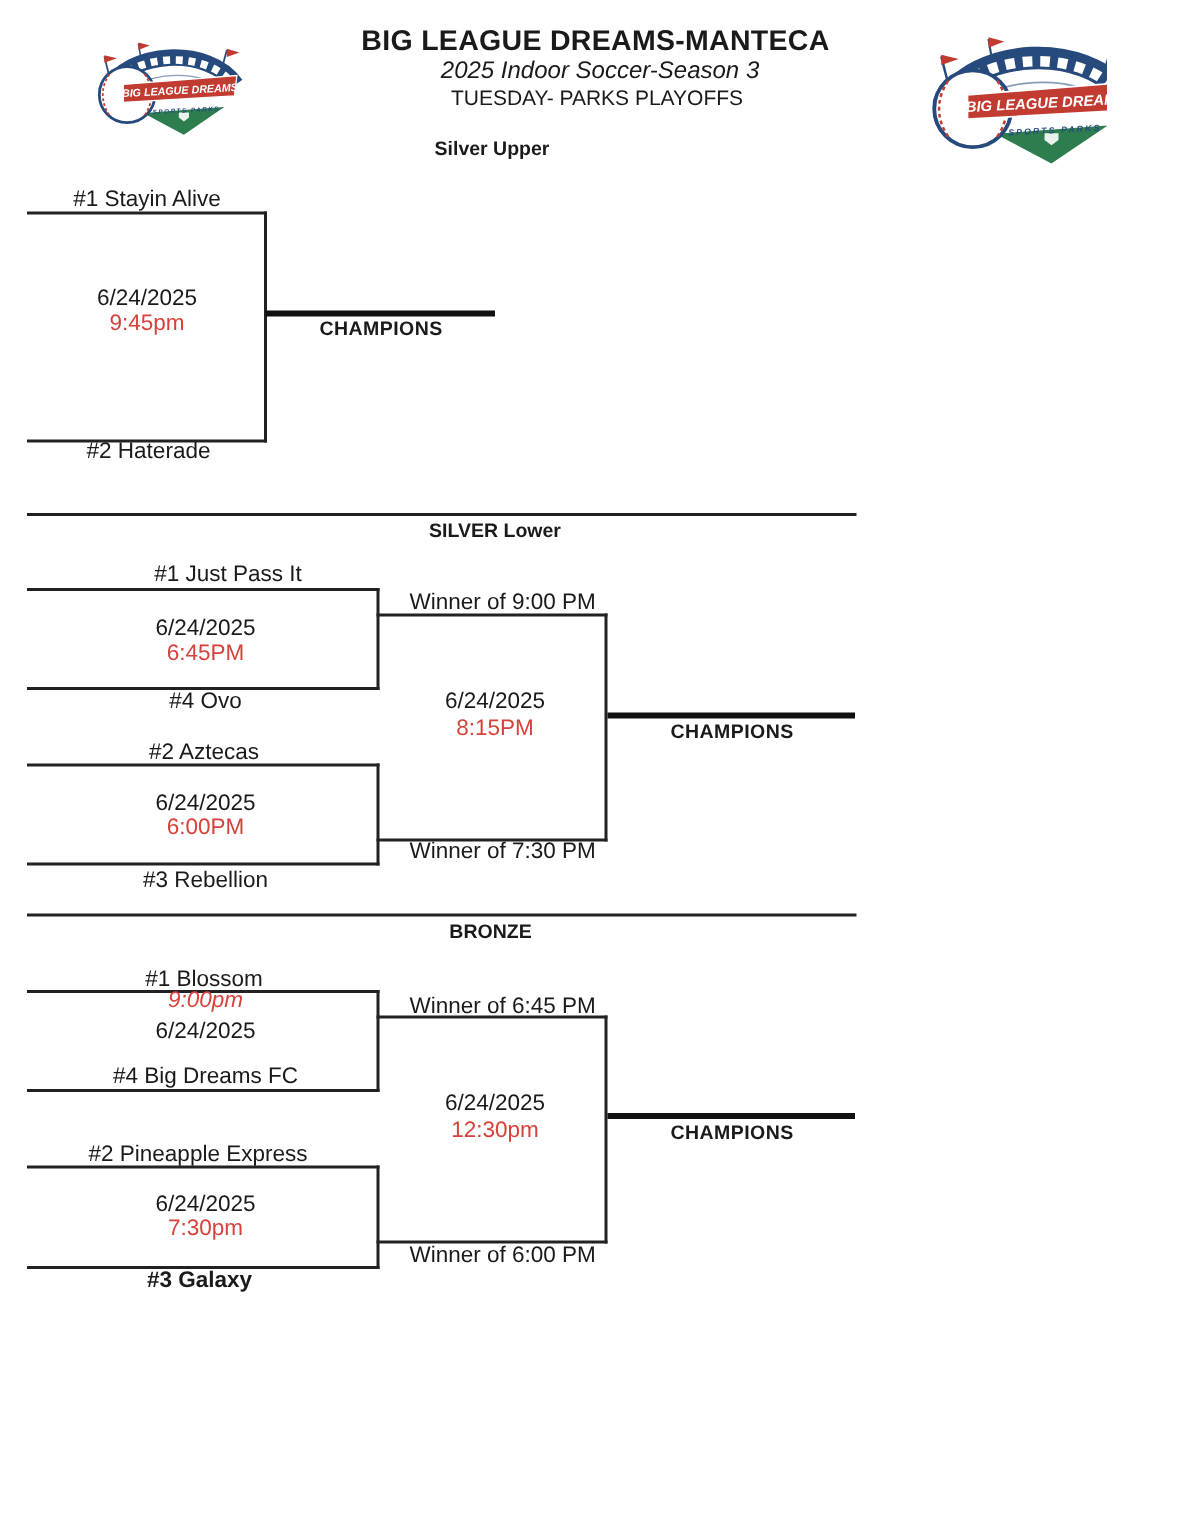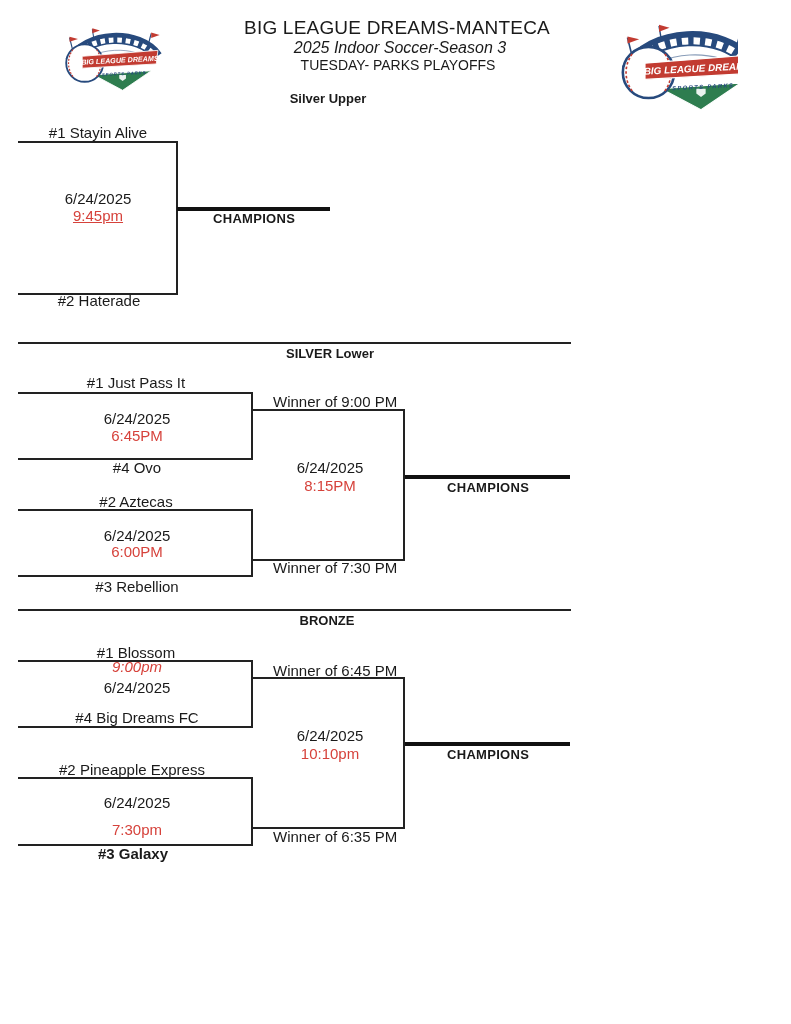--- a/index.html
+++ b/index.html
@@ -3,21 +3,21 @@
 <meta charset="utf-8">
 <style>
   html,body{margin:0;padding:0;background:#ffffff;}
   .page{
     position:relative;width:791px;height:1024px;background:#ffffff;overflow:hidden;
     font-family:"Liberation Sans", sans-serif;color:#1a1a1a;
   }
   .lbl{position:absolute;font-size:15px;line-height:14px;white-space:nowrap;color:#1a1a1a;}
   .ctr{transform:translateX(-50%);}
   .red{color:#d6423b;}
-  .h-title{font-size:19px;line-height:21px;font-weight:normal;letter-spacing:.2px;}
+  .h-title{font-size:19px;line-height:21px;font-weight:bold;letter-spacing:.2px;}
   .h-sub1{font-size:16px;line-height:17px;}
   .h-sub2{font-size:14px;line-height:15px;}
   .sec-title{font-size:13px;line-height:15px;font-weight:bold;}
   .champs{font-size:13px;line-height:15px;font-weight:bold;letter-spacing:.3px;}
   .hline{position:absolute;height:2px;background:#222;}
   .vline{position:absolute;width:2px;background:#222;}
   .thick{height:4px;background:#111;}
   .logo-wrap{position:absolute;}
   .logo-clip{position:absolute;overflow:hidden;}
 </style>
@@ -79,31 +79,31 @@
   <div>
     <div class="lbl ctr sec-title" style="left:328px;top:91px;text-align:center;">Silver Upper</div>
 
     <div class="lbl ctr" style="left:98px;top:126px;">#1 Stayin Alive</div>
     <div class="hline" style="left:18px;top:141px;width:160px;"></div>
     <div class="vline" style="left:176px;top:141px;height:154px;"></div>
     <div class="hline" style="left:18px;top:293px;width:160px;"></div>
     <div class="lbl ctr" style="left:99px;top:294px;">#2 Haterade</div>
 
     <div class="lbl ctr" style="left:98px;top:192px;">6/24/2025</div>
-    <div class="lbl ctr red" style="left:98px;top:209px;text-decoration:underline;">9:45pm</div>
+    <div class="lbl ctr red" style="left:98px;top:209px;">9:45pm</div>
 
     <div class="hline thick" style="left:177px;top:207px;width:153px;"></div>
     <div class="lbl champs" style="left:213px;top:211px;">CHAMPIONS</div>
   </div>
 
   <div>
     <div class="hline" style="left:18px;top:342px;width:553px;"></div>
     <div class="lbl ctr sec-title" style="left:330px;top:346px;">SILVER Lower</div>
 
-    <div class="lbl ctr" style="left:136px;top:376px;text-align:right;">#1 Just Pass It</div>
+    <div class="lbl ctr" style="left:152px;top:376px;text-align:right;">#1 Just Pass It</div>
     <div class="hline" style="left:18px;top:392px;width:235px;"></div>
     <div class="vline" style="left:251px;top:392px;height:68px;"></div>
     <div class="hline" style="left:18px;top:458px;width:235px;"></div>
     <div class="lbl ctr" style="left:137px;top:412px;">6/24/2025</div>
     <div class="lbl ctr red" style="left:137px;top:429px;">6:45PM</div>
     <div class="lbl ctr" style="left:137px;top:461px;">#4 Ovo</div>
 
     <div class="lbl" style="left:273px;top:395px;">Winner of 9:00 PM</div>
     <div class="hline" style="left:251px;top:409px;width:154px;"></div>
 
@@ -138,26 +138,26 @@
     <div class="lbl ctr" style="left:137px;top:711px;">#4 Big Dreams FC</div>
 
     <div class="lbl" style="left:273px;top:664px;">Winner of 6:45 PM</div>
     <div class="hline" style="left:251px;top:677px;width:154px;"></div>
 
     <div class="lbl ctr" style="left:132px;top:763px;">#2 Pineapple Express</div>
     <div class="hline" style="left:18px;top:777px;width:235px;"></div>
     <div class="vline" style="left:251px;top:777px;height:69px;"></div>
     <div class="hline" style="left:18px;top:844px;width:235px;"></div>
     <div class="lbl ctr" style="left:137px;top:796px;">6/24/2025</div>
-    <div class="lbl ctr red" style="left:137px;top:812px;margin-top:11px;">7:30pm</div>
+    <div class="lbl ctr red" style="left:137px;top:812px;">7:30pm</div>
     <div class="lbl ctr" style="left:133px;top:847px;font-weight:bold;">#3 Galaxy</div>
 
     <div class="hline" style="left:251px;top:827px;width:154px;"></div>
-    <div class="lbl" style="left:273px;top:830px;">Winner of 6:35 PM</div>
+    <div class="lbl" style="left:273px;top:830px;">Winner of 6:00 PM</div>
 
     <div class="vline" style="left:403px;top:677px;height:152px;"></div>
     <div class="lbl ctr" style="left:330px;top:729px;">6/24/2025</div>
-    <div class="lbl ctr red" style="left:330px;top:747px;">10:10pm</div>
+    <div class="lbl ctr red" style="left:330px;top:747px;">12:30pm</div>
     <div class="hline thick" style="left:405px;top:742px;width:165px;"></div>
     <div class="lbl champs" style="left:447px;top:747px;">CHAMPIONS</div>
   </div>
 
 </div>
 
 </body></html>

